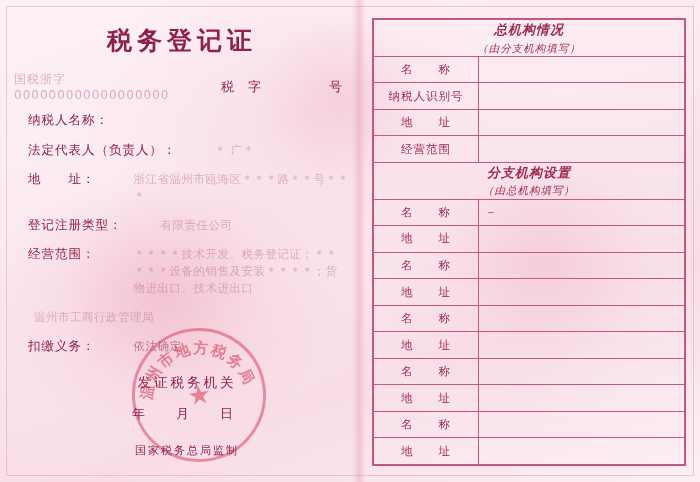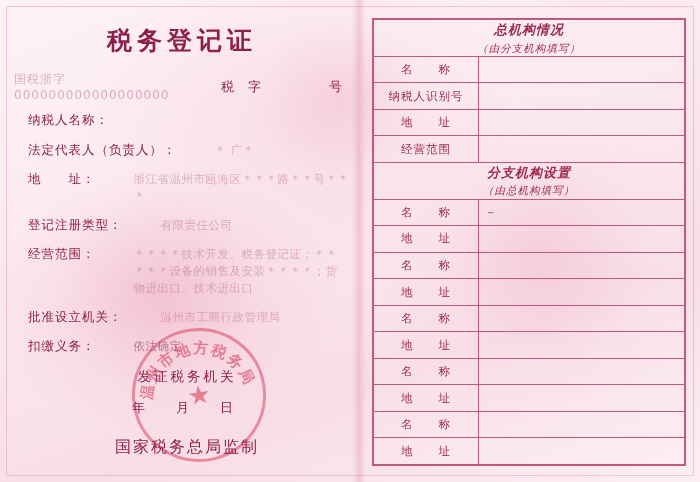--- a/index.html
+++ b/index.html
@@ -67,21 +67,21 @@
     margin-left:6px;color:rgba(178,95,130,.42);font-size:11.5px;
     letter-spacing:.5px;line-height:1.45;
   }
   .field .val.two{max-width:215px;}
   .field .val.clear{color:rgba(150,55,95,.62);}
   .footer{
     position:absolute;left:10px;right:0;bottom:14px;text-align:center;color:#8e1f4a;
   }
   .fl1{font-size:13.5px;letter-spacing:3px;margin-bottom:13px;}
   .fl2{font-size:13px;letter-spacing:9px;margin-bottom:20px;}
-  .fl3{font-size:16px;letter-spacing:2px;}
+  .fl3{font-size:11px;letter-spacing:2px;}
   
   .seal{
     position:absolute;left:118px;top:318px;width:128px;height:128px;
     border:3px solid rgba(208,40,70,.45);border-radius:50%;
     transform:rotate(-8deg);pointer-events:none;
   }
   .seal .star{
     position:absolute;left:50%;top:50%;transform:translate(-50%,-50%);
     color:rgba(208,40,70,.5);font-size:26px;line-height:1;
   }
@@ -150,21 +150,20 @@
       </div>
       <div class="field">
         <span class="lbl">登记注册类型：</span>
         <span class="val">有限责任公司</span>
       </div>
       <div class="field">
         <span class="lbl">经营范围：</span>
         <span class="val two">＊＊＊＊技术开发、税务登记证；＊＊＊＊＊设备的销售及安装＊＊＊＊；货物进出口、技术进出口</span>
       </div>
       <div class="field">
-        <span class="lbl">批准设立机关：</span>
         <span class="val">温州市工商行政管理局</span>
       </div>
       <div class="field">
         <span class="lbl">扣缴义务：</span>
         <span class="val clear">依法确定</span>
       </div>
     </div>
 
     <div class="seal">
       <svg class="arc" viewBox="0 0 128 128">

